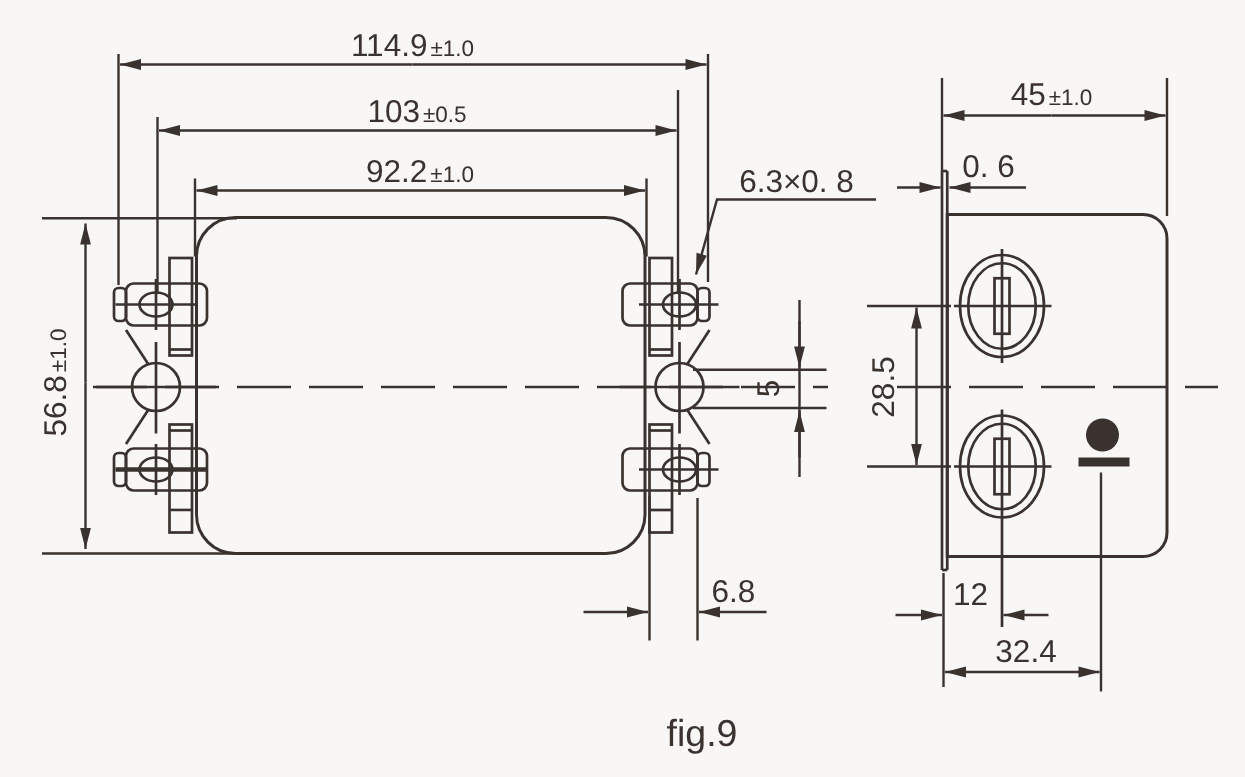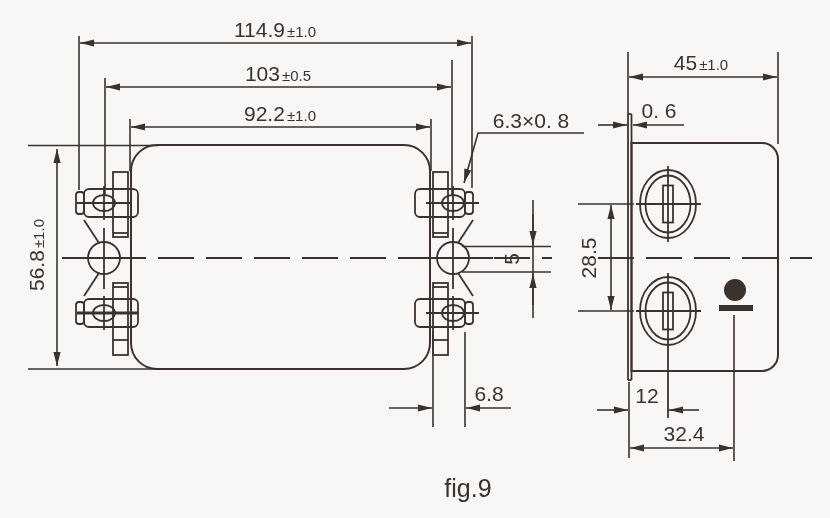--- a/index.html
+++ b/index.html
@@ -1,17 +1,17 @@
 <!DOCTYPE html>
 <html><head>
 <meta charset="utf-8">
 <style>
   html,body{margin:0;padding:0;background:#f8f7f5;}
   .stage{position:relative;width:830px;height:518px;background:#f8f7f5;overflow:hidden;
-         font-family:"Liberation Sans", sans-serif;}
+         font-family:"Liberation Sans", sans-serif;border-radius:10px;}
   svg{display:block;}
   .dimtxt{font-family:"Liberation Sans", sans-serif;font-size:21px;fill:#3a322e;}
   .toltxt{font-size:15px;}
   .cap{font-family:"Liberation Sans", sans-serif;font-size:25px;fill:#3a322e;}
   line,path,rect,ellipse,circle,polyline{vector-effect:none;}
 </style>
 </head>
 <body>
 
 <div class="stage">

